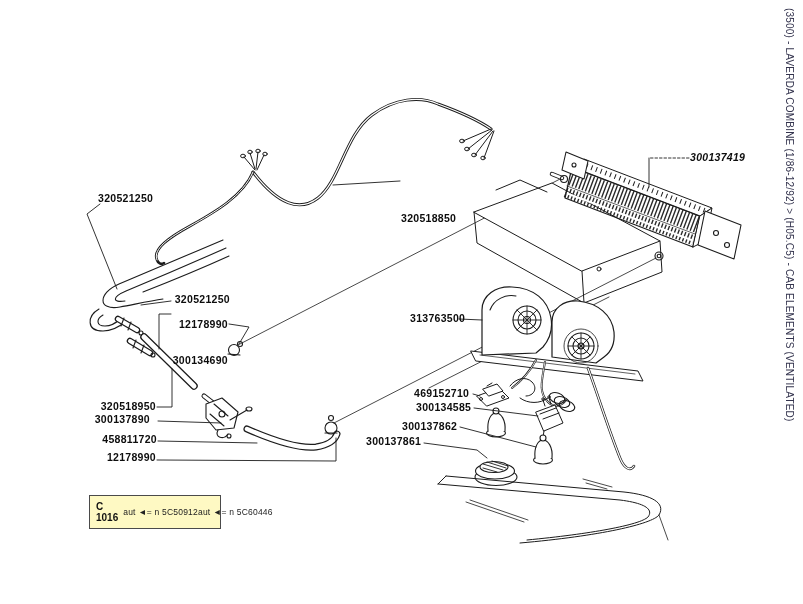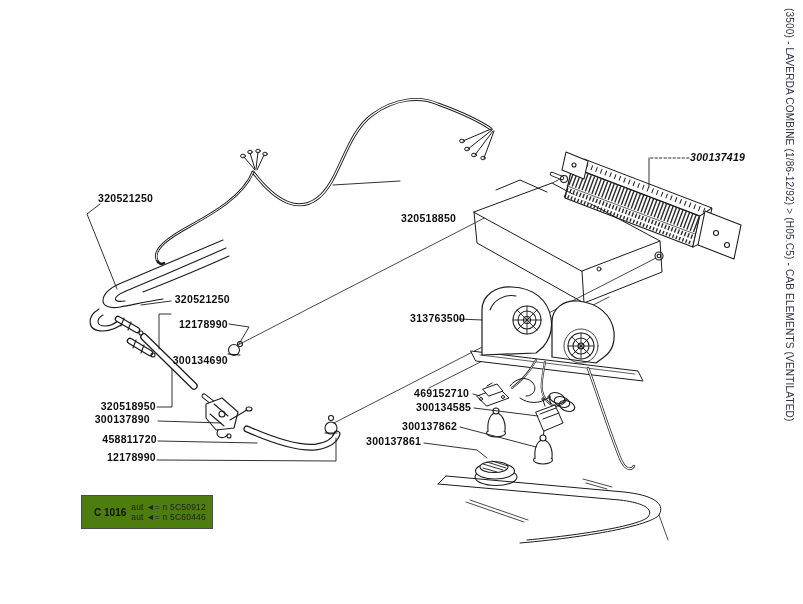--- a/index.html
+++ b/index.html
@@ -5,24 +5,24 @@
   html,body{margin:0;padding:0;background:#ffffff;}
   .plate{position:relative;width:803px;height:604px;background:#ffffff;overflow:hidden;
          font-family:"Liberation Sans",sans-serif;}
   .art{position:absolute;left:0;top:0;}
   .plabel{position:absolute;font:700 10.5px "Liberation Sans",sans-serif;color:#0d0d0d;
           letter-spacing:.3px;white-space:nowrap;line-height:11px;}
   .ra{text-align:right;width:80px;}
   .side-text{position:absolute;top:8px;right:8px;height:580px;
              writing-mode:vertical-rl;font:400 10px "Liberation Sans",sans-serif;
              color:#34344e;letter-spacing:.2px;white-space:nowrap;}
-  .legend{position:absolute;left:81px;top:495px;width:130px;height:32px;
-          border:1.2px solid #4a4a4a;display:flex;align-items:center;background:#4d7c0f;justify-content:center;}
+  .legend{position:absolute;left:89px;top:495px;width:130px;height:32px;
+          border:1.2px solid #4a4a4a;display:flex;align-items:center;background:#fef9c3;}
   .legend .code{font:700 10px "Liberation Sans",sans-serif;color:#111;padding:0 5px 0 6px;}
-  .legend .rows{display:flex;flex-direction:column;justify-content:center;}
+  .legend .rows{display:flex;flex-direction:row;justify-content:center;}
   .legend .rows div{font:400 8.5px "Liberation Sans",sans-serif;color:#222;
                     letter-spacing:.2px;line-height:10px;white-space:nowrap;}
 </style>
 </head>
 <body>
 
 <div class="plate">
 
   <svg class="art" width="803" height="604" viewBox="0 0 803 604" fill="none" stroke="#1c1c1c" stroke-width="1.1" stroke-linecap="round" stroke-linejoin="round">
 

